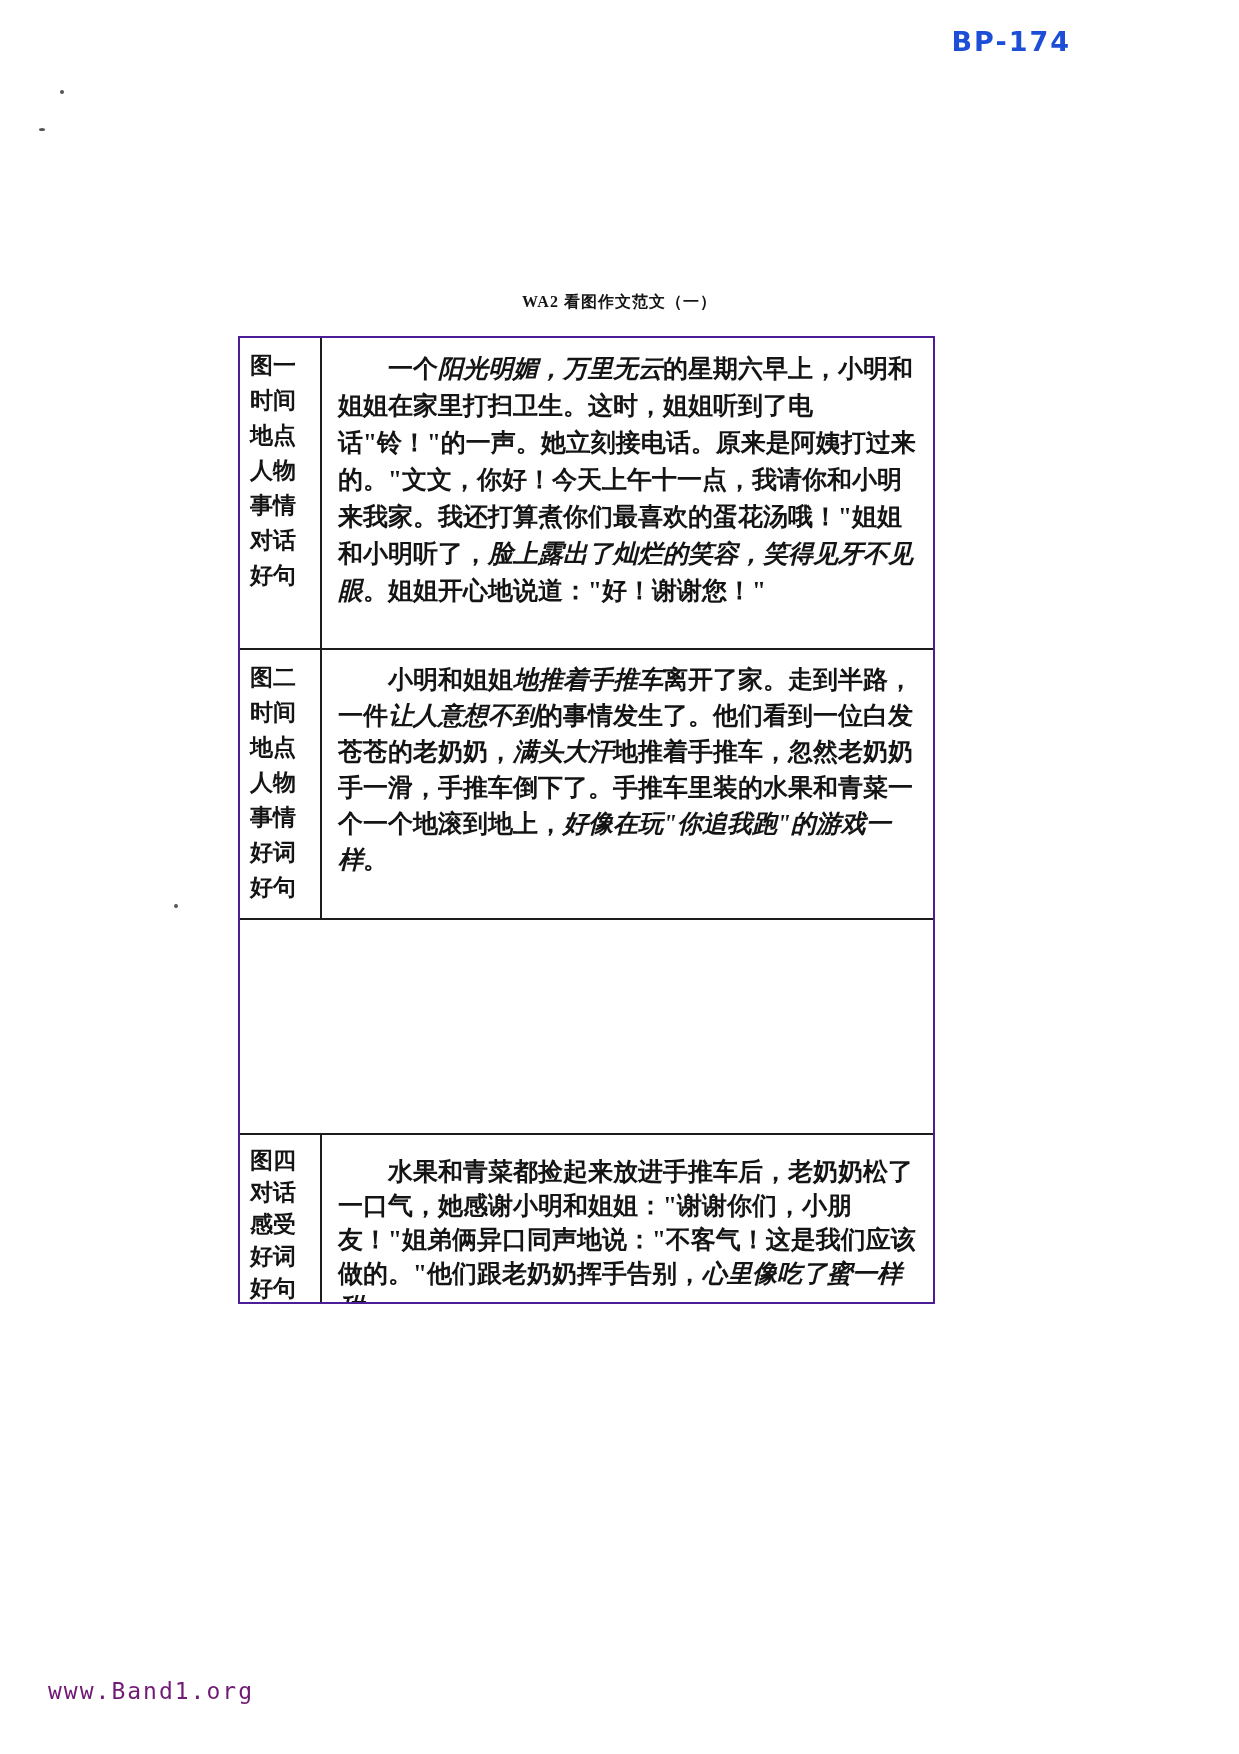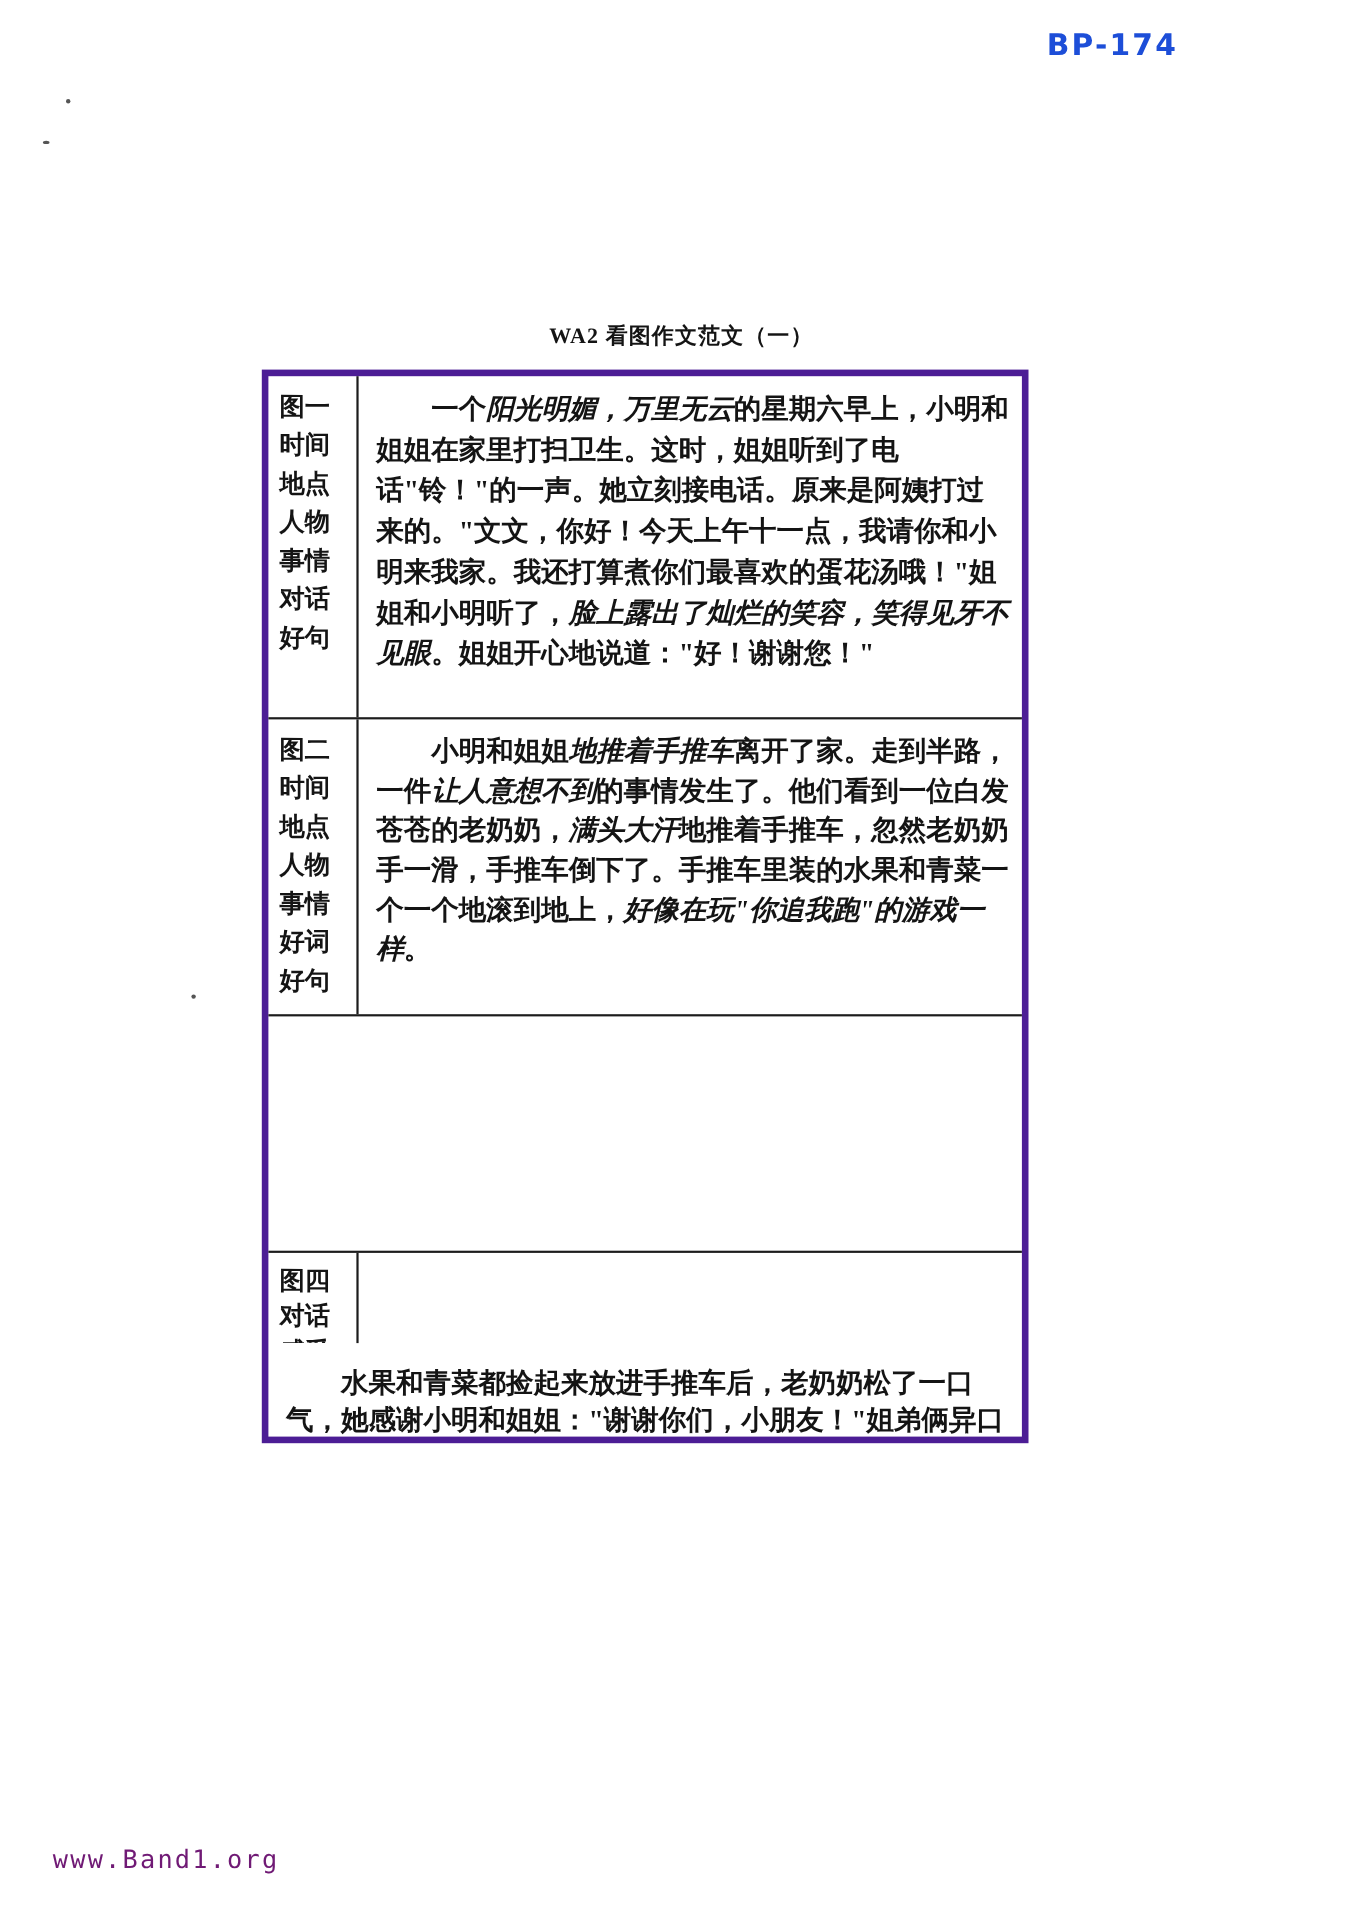--- a/index.html
+++ b/index.html
@@ -8,30 +8,30 @@
     font-family:"Liberation Serif", serif;color:#111;
     overflow:hidden;
   }
   .page-code{
     position:absolute;top:26px;right:168px;
     font-family:"DejaVu Sans", sans-serif;
     font-size:27px;font-weight:bold;letter-spacing:2px;color:#1d4ed8;
   }
   .doc-title{
     position:absolute;top:292px;left:0;width:100%;text-align:center;
-    font-size:20px;font-weight:bold;color:#141414;letter-spacing:1px;
+    font-size:16px;font-weight:bold;color:#141414;letter-spacing:1px;
   }
   .essay-table{
     position:absolute;left:238px;top:336px;width:697px;
-    border:6px solid #4c1d95;box-sizing:border-box;background:#fff;
+    border:2px solid #4c1d95;box-sizing:border-box;background:#fff;
   }
   .row{
     display:flex;box-sizing:border-box;border-bottom:2px solid #1c1c1c;
   }
-  .row:last-child{border-bottom:none;flex-direction:column;}
+  .row:last-child{border-bottom:none;}
   .label-cell{
     width:82px;flex:0 0 82px;box-sizing:border-box;
     border-right:2px solid #1c1c1c;
     padding:10px 6px 0 10px;
     font-size:23px;font-weight:bold;line-height:35px;color:#141414;
     overflow:hidden;
   }
   .row-4 .label-cell{line-height:32px;}
   .content-cell{
     flex:1;box-sizing:border-box;

